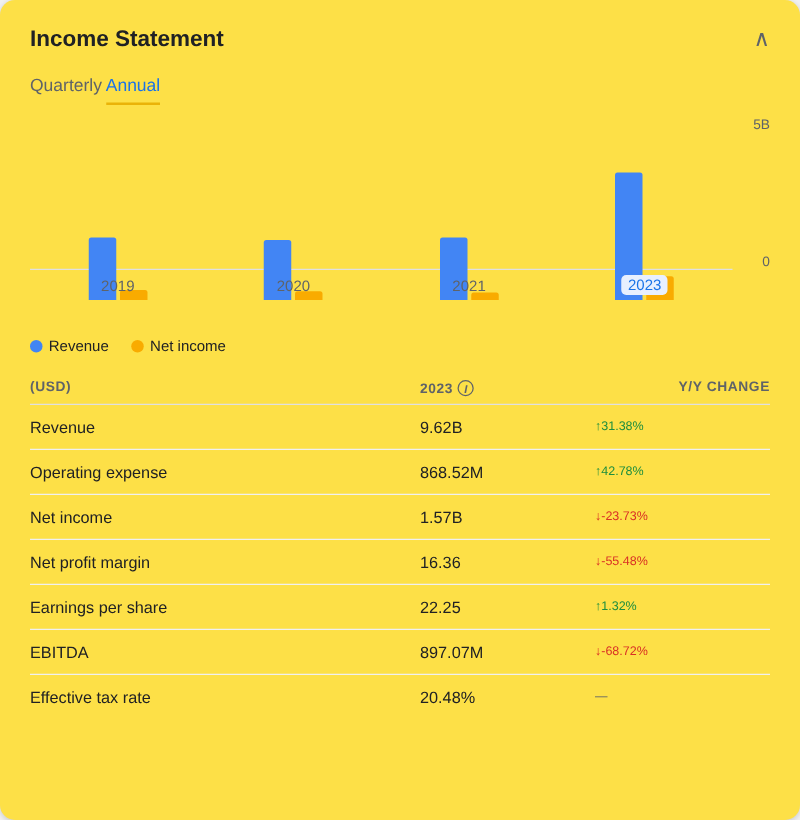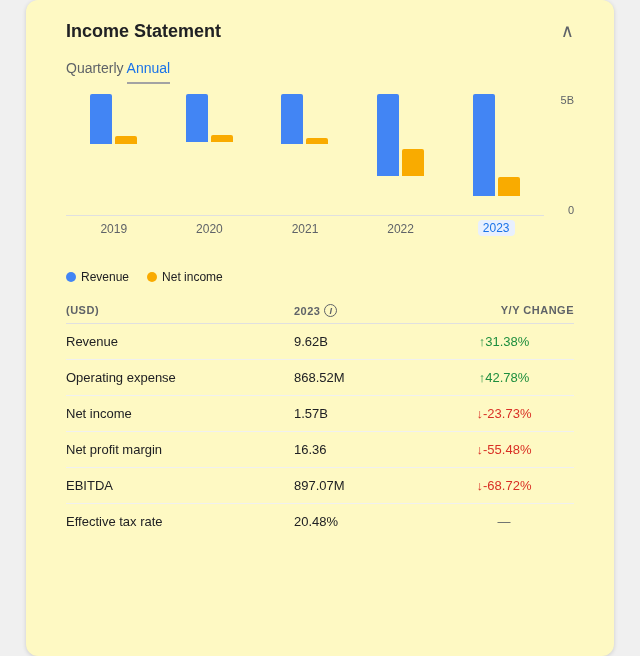--- a/index.html
+++ b/index.html
@@ -5,25 +5,25 @@
     * { box-sizing: border-box; margin: 0; padding: 0; }
     body {
       font-family: Arial, sans-serif;
       background: #f0f0f0;
       display: flex;
       justify-content: center;
       align-items: center;
       min-height: 100vh;
     }
     .card {
-      background: #fef9c3;
+      background: #fde047;
       border-radius: 12px;
-      width: 588px;
+      width: 640px;
       min-height: 656px;
-      padding: 20px 40px;
+      padding: 20px 24px;
       box-shadow: 0 1px 4px rgba(0,0,0,0.15);
     }
     .card-header {
       display: flex;
       justify-content: space-between;
       align-items: center;
       margin-bottom: 12px;
     }
     .card-title {
       font-size: 18px;
@@ -43,21 +43,21 @@
     }
     .tab {
       font-size: 14px;
       padding: 6px 0;
       cursor: pointer;
       color: #5f6368;
       border-bottom: 2px solid transparent;
     }
     .tab.active {
       color: #1a73e8;
-      border-bottom: 2px solid #a3a3a3;
+      border-bottom: 2px solid #eab308;
       font-weight: 500;
     }
     
     .chart-container {
       position: relative;
       height: 170px;
       margin: 10px 0 6px 0;
       display: flex;
       align-items: flex-end;
       padding-bottom: 24px;
@@ -89,20 +89,21 @@
       right: 0;
       bottom: 24px;
       font-size: 11px;
       color: #5f6368;
     }
     .year-group {
       flex: 1;
       display: flex;
       flex-direction: column;
       align-items: center;
+      justify-content: flex-end;
       height: 100%;
       position: relative;
     }
     .bars {
       display: flex;
       align-items: flex-end;
       gap: 3px;
       margin-bottom: 0;
     }
     .bar-revenue {
@@ -179,22 +180,22 @@
     }
     .cell-label {
       font-size: 13px;
       color: #202124;
     }
     .cell-value {
       font-size: 13px;
       color: #202124;
     }
     .cell-change {
-      font-size: 13px;
-      text-align: center;
+      font-size: 10px;
+      text-align: left;
     }
     .up { color: #1e8e3e; }
     .down { color: #d93025; }
     .neutral { color: #5f6368; }
     .year-info {
       display: flex;
       align-items: center;
       gap: 4px;
       font-size: 11px;
       color: #5f6368;
@@ -252,27 +253,20 @@
           </div>
           <div class="year-group">
             <div class="bars">
               <div class="bar-revenue" style="height: 50.4px;"></div>
               <div class="bar-netincome" style="height: 6px;"></div>
             </div>
             <span class="year-label">2021</span>
           </div>
           <div class="year-group">
             <div class="bars">
-              <div class="bar-revenue" style="height: 81.6px;"></div>
-              <div class="bar-netincome" style="height: 26.4px;"></div>
-            </div>
-            <span class="year-label">2022</span>
-          </div>
-          <div class="year-group">
-            <div class="bars">
               <div class="bar-revenue" style="height: 102px;"></div>
               <div class="bar-netincome" style="height: 19.2px;"></div>
             </div>
             <span class="year-label selected">2023</span>
           </div>
         </div>
     </div>
   </div>
 
   <div class="legend">
@@ -312,20 +306,25 @@
           <div class="cell-label">Net income</div>
           <div class="cell-value">1.57B</div>
           <div class="cell-change down">↓-23.73%</div>
         </div>
         <div class="table-row">
           <div class="cell-label">Net profit margin</div>
           <div class="cell-value">16.36</div>
           <div class="cell-change down">↓-55.48%</div>
         </div>
         <div class="table-row">
+          <div class="cell-label">Earnings per share</div>
+          <div class="cell-value">22.25</div>
+          <div class="cell-change up">↑1.32%</div>
+        </div>
+        <div class="table-row">
           <div class="cell-label">EBITDA</div>
           <div class="cell-value">897.07M</div>
           <div class="cell-change down">↓-68.72%</div>
         </div>
         <div class="table-row">
           <div class="cell-label">Effective tax rate</div>
           <div class="cell-value">20.48%</div>
           <div class="cell-change neutral">—</div>
         </div>
       </div>

